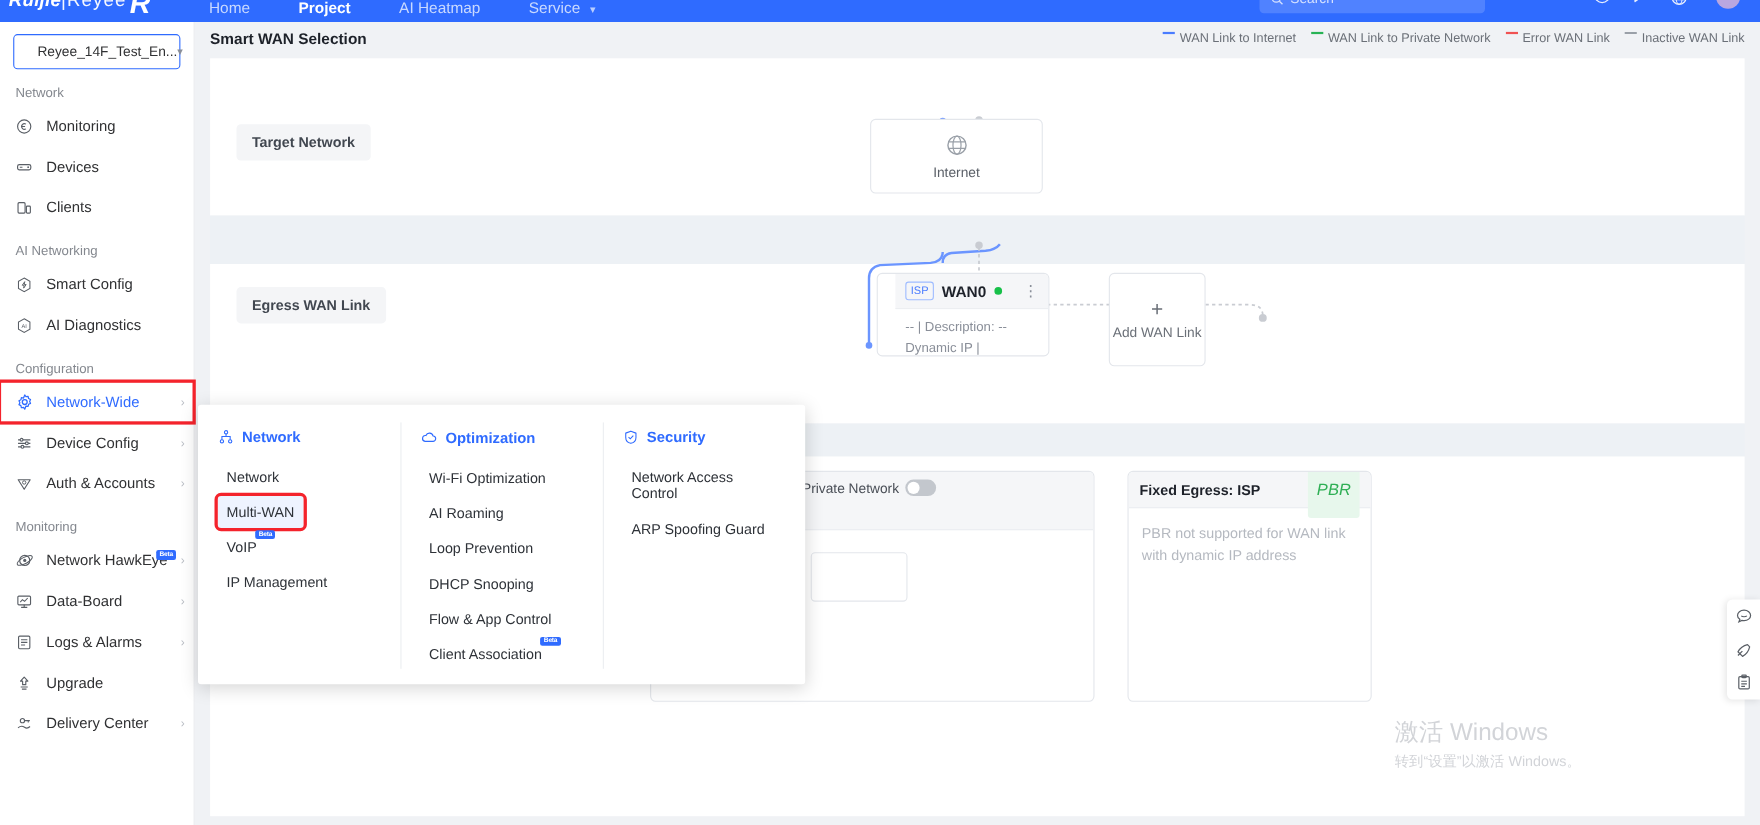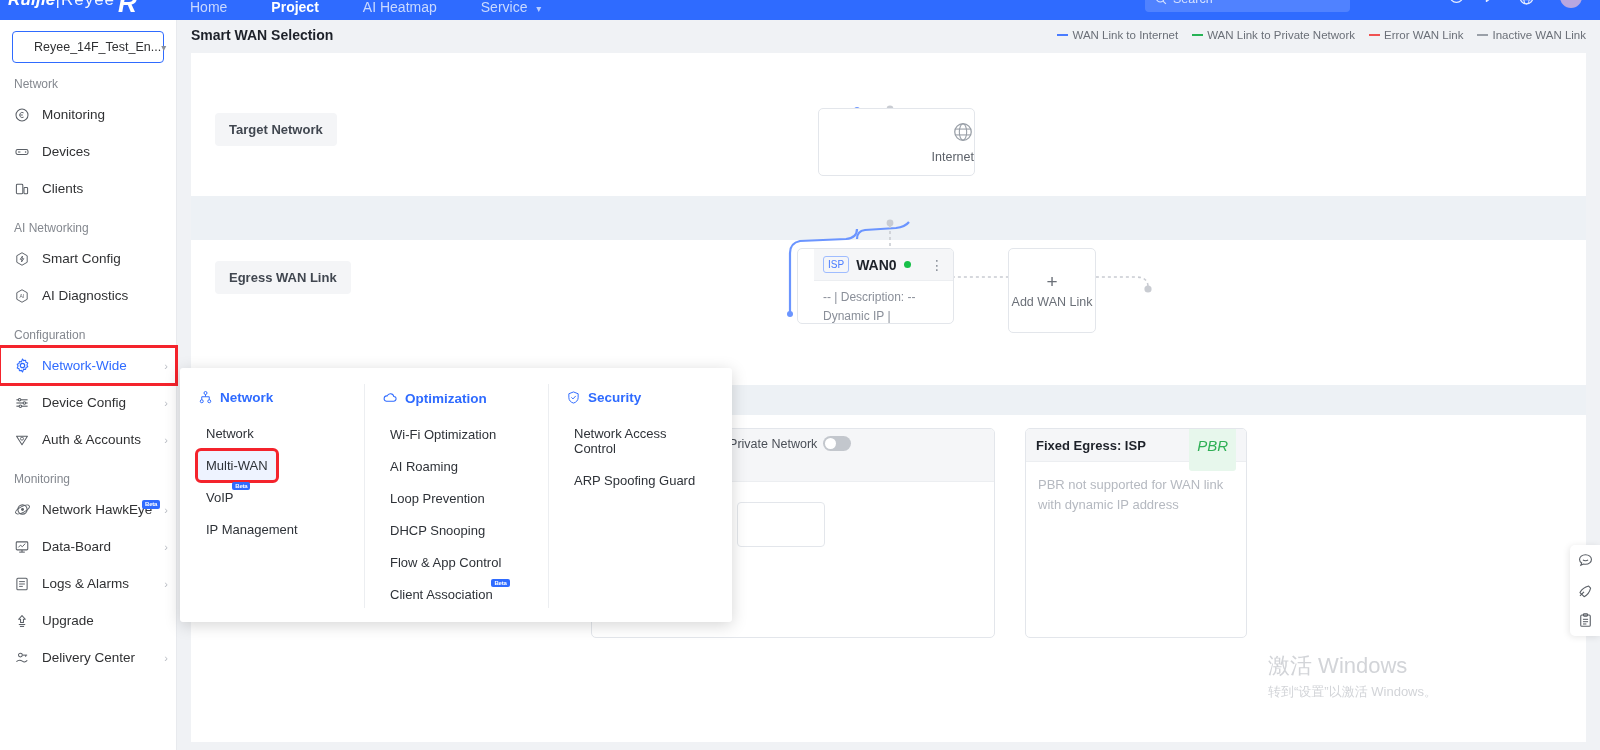--- a/index.html
+++ b/index.html
@@ -90,41 +90,41 @@
   }
 
   
   #content { position: absolute; left: 177px; top: 20px; right: 0; bottom: 0; overflow: hidden; }
   .page-head {
     height: 30px; display: flex; align-items: center; justify-content: space-between;
     padding: 0 14px 0 14px; background: #f0f2f5;
   }
   .page-title { font-size: 14px; font-weight: bold; color: #1d2129; }
   .legend { display: flex; align-items: center; gap: 14px; font-size: 11.5px; color: #6b7078; }
-  .legend .it { display: flex; align-items: center; gap: 4px; }
+  .legend .it { display: flex; align-items: flex-start; gap: 4px; }
   .lg-line { width: 11px; height: 2px; display: inline-block; }
   .lg-dash { width: 11px; height: 0; border-top: 2px dashed #9aa0a8; display: inline-block; }
 
   .topo { position: absolute; left: 14px; right: 14px; top: 33px; bottom: 8px; }
   .band { position: absolute; left: 0; right: 0; background: #fff; }
   .band1 { top: 0; height: 143px; }
   .gap1  { top: 143px; height: 44px; background: #edf1f5; }
   .band2 { top: 187px; height: 145px; }
   .gap2  { top: 332px; height: 30px; background: #edf1f5; }
   .band3 { top: 362px; bottom: 0; }
 
   .rowlabel {
     position: absolute; background: #f4f5f7; color: #414750; font-weight: bold;
     font-size: 13px; border-radius: 4px; padding: 9px 14px;
   }
 
   .node-card {
     position: absolute; background: #fff; border: 1px solid #e3e6eb; border-radius: 5px;
-    display: flex; flex-direction: column; align-items: flex-end; justify-content: center;
-    color: #5c6169; font-size: 12.5px; margin-left: 27px;
+    display: flex; flex-direction: column; align-items: center; justify-content: center;
+    color: #5c6169; font-size: 12.5px;
   }
   .globe { width: 22px; height: 22px; margin-bottom: 7px; }
 
   .wan-card {
     position: absolute; background: #fff; border: 1px solid #e3e6eb; border-radius: 5px;
     overflow: hidden;
     padding-left: 16px;
   }
   .wan-head {
     height: 32px; background: #f5f6f8; display: flex; align-items: center;

